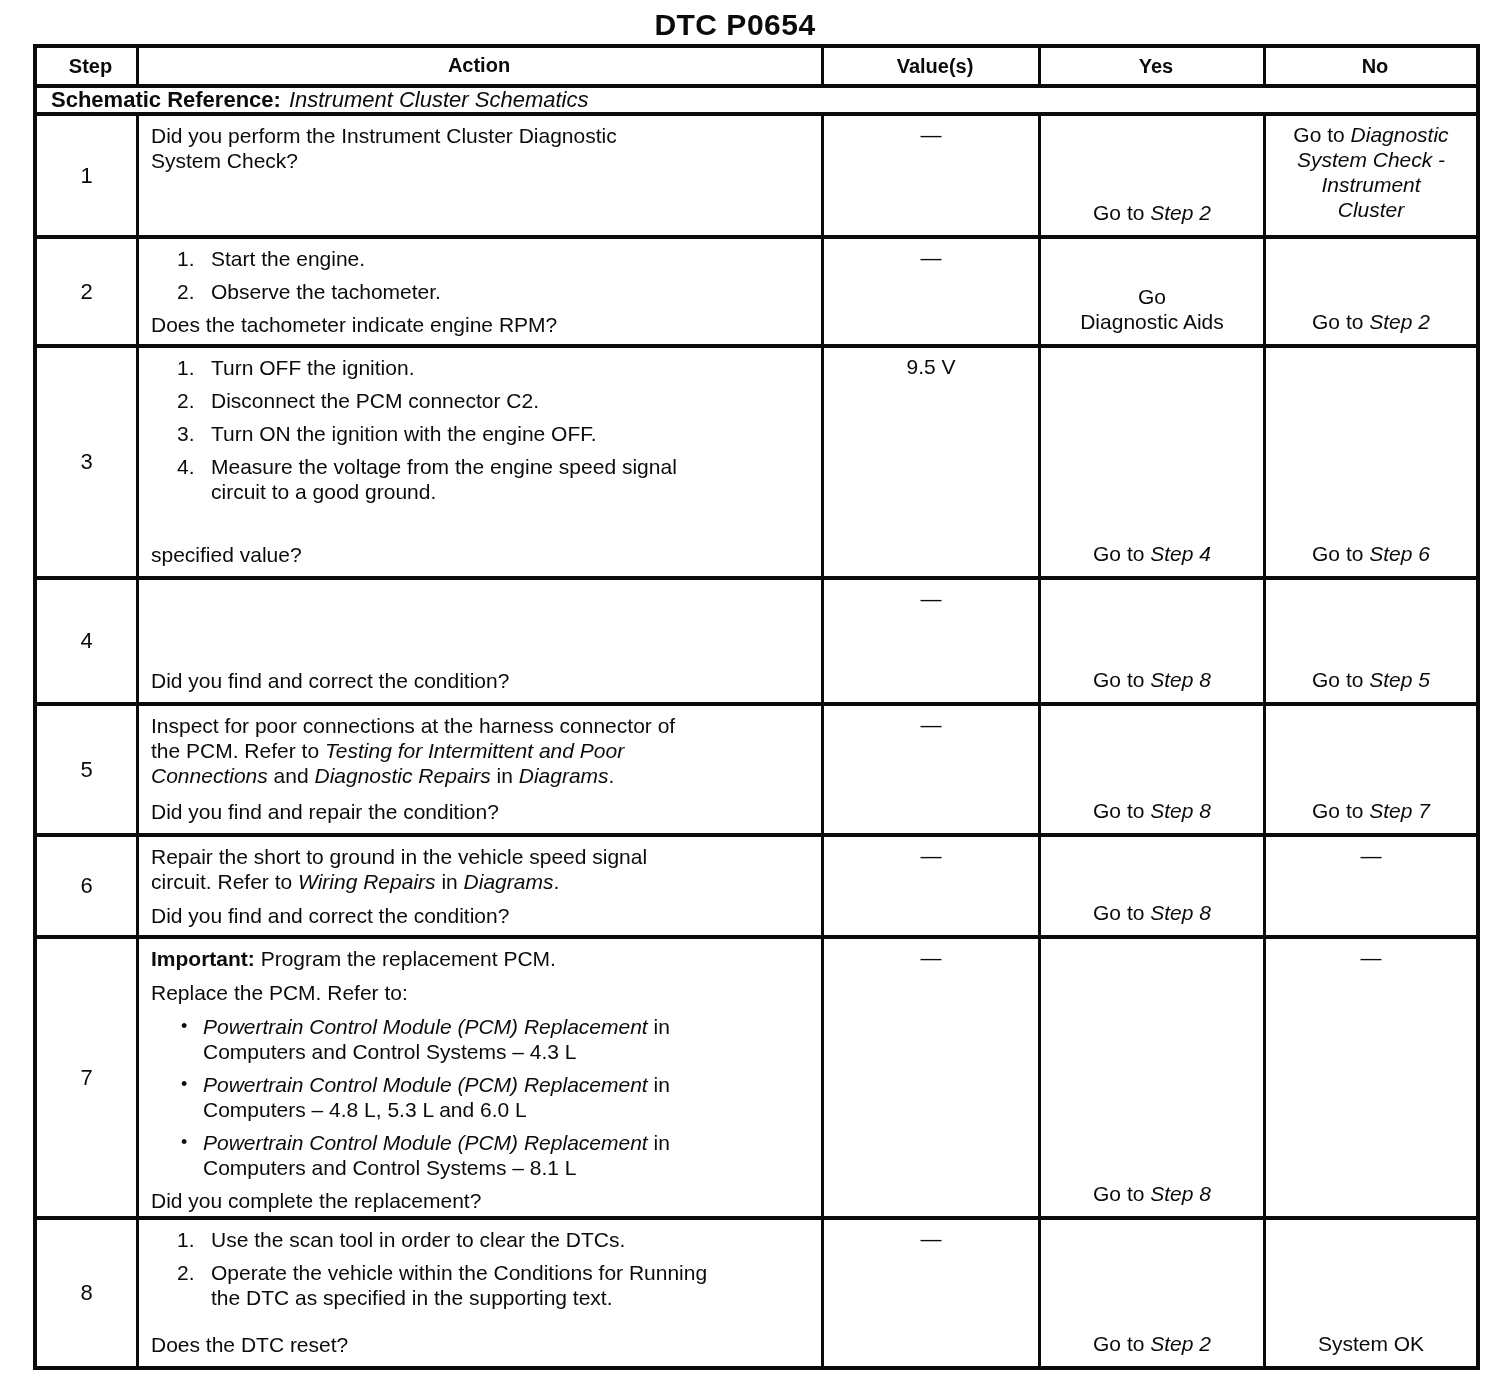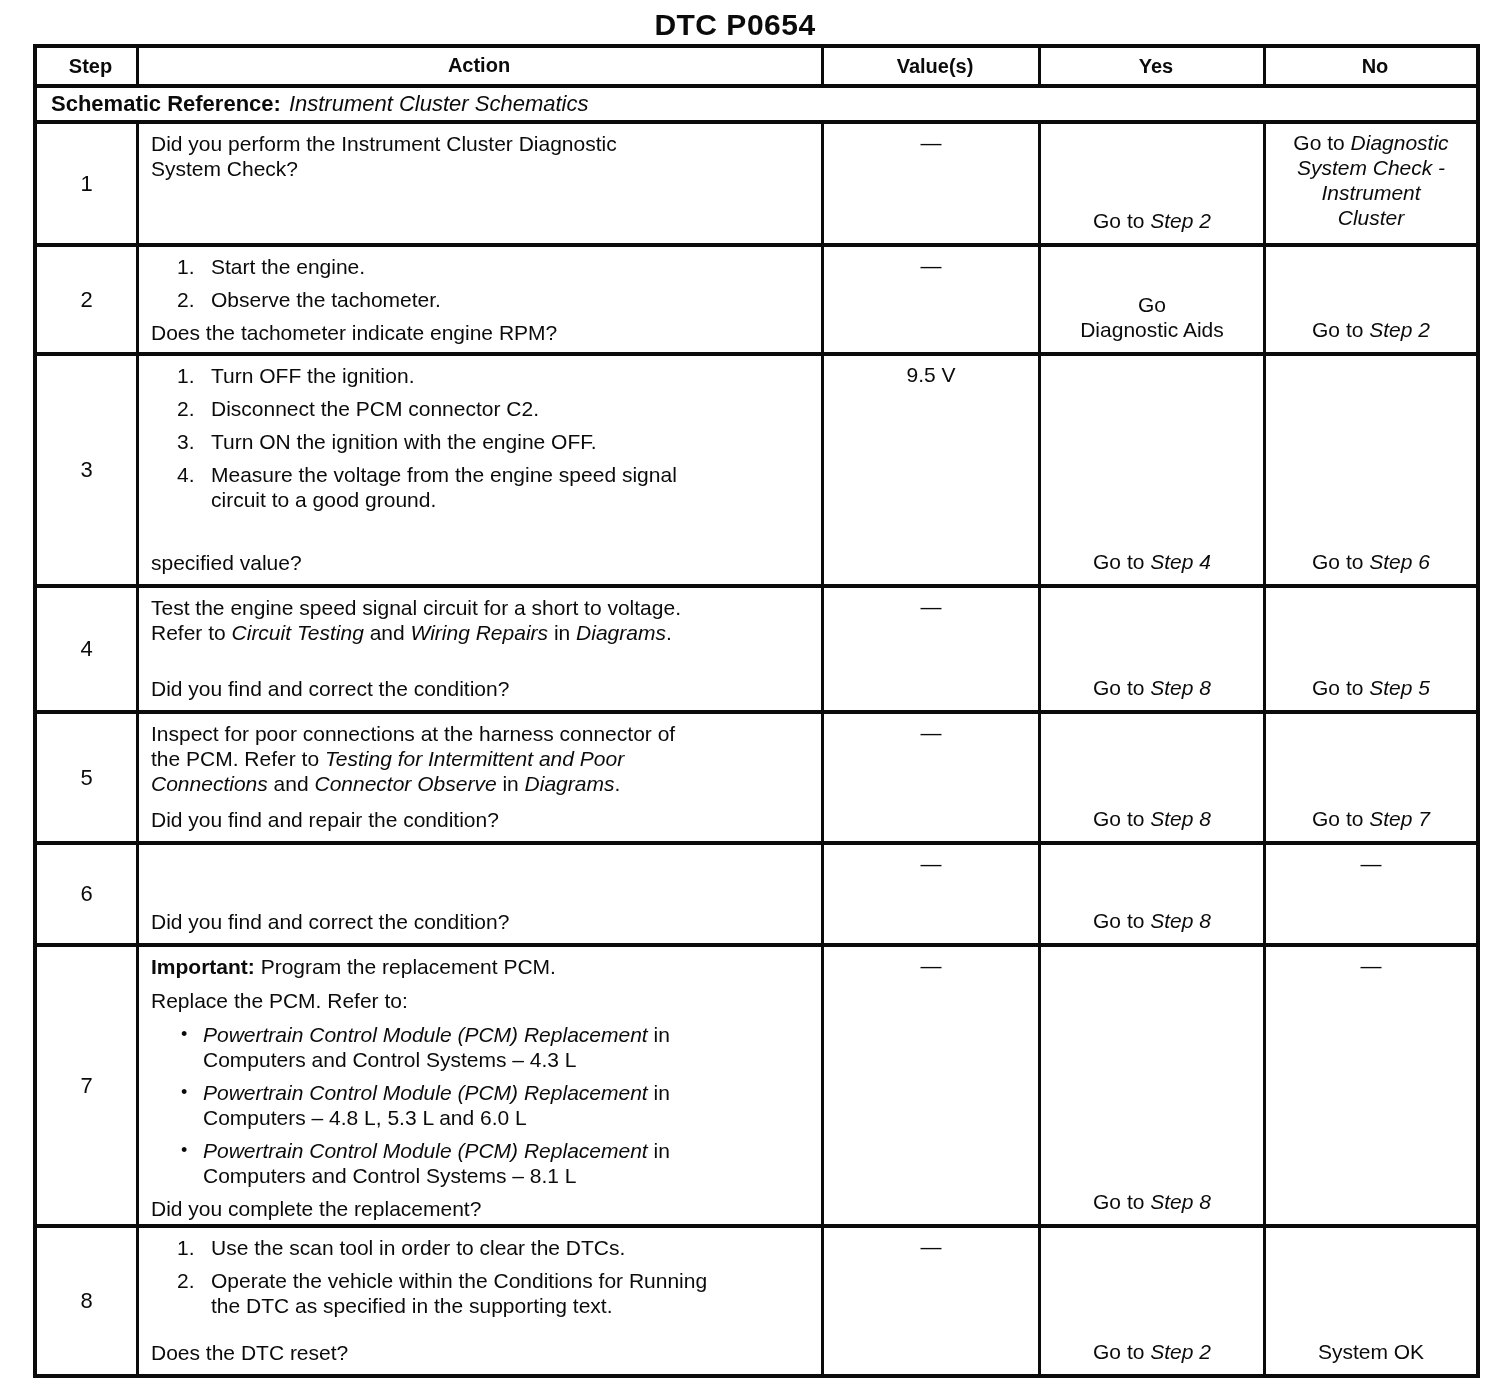--- a/index.html
+++ b/index.html
@@ -25,21 +25,21 @@
   .c-action{ width:685px; flex:0 0 auto; display:flex; flex-direction:column; padding:7px 10px 9px 12px; }
   .c-value { width:217px; flex:0 0 auto; }
   .c-yes   { width:225px; flex:0 0 auto; }
   .c-no    { flex:1 1 auto; }
   .vcell { display:flex; flex-direction:column; align-items:center; text-align:center; padding:6px 8px 10px 8px; }
   .vcell.center { }
   .vcell.bottom { justify-content:flex-end; }
 
   .hdr { height:40px; }
   .hdr .cell { display:flex; align-items:center; justify-content:center; font-weight:bold; font-size:20px;padding-left:8px; }
-  .schem { height:36px; }
+  .schem { height:28px; }
   .schem .cell { width:100%; display:flex; align-items:center; padding-left:14px; font-size:22px; }
   .schem .lbl { font-weight:bold; }
   .schem .val { font-style:italic; margin-left:8px; }
 
   
   .row-1 { height:123px; } .row-2 { height:109px; } .row-3 { height:232px; }
   .row-4 { height:126px; } .row-5 { height:131px; } .row-6 { height:102px; }
   .row-7 { height:281px; } .row-8 { height:146px; }
 
   .c-action, .vcell { font-size:21px; line-height:25px; }
@@ -173,24 +173,20 @@
       </div>
       <div class="cell vcell c-no bottom">
         <div class="line"><span>Go to </span><span style="font-style: italic;">Step 6</span></div>
       </div>
     </div>
     <div class="trow row-4">
       <div class="cell c-step">
         <span>4</span>
       </div>
       <div class="cell c-action">
-        <div class="para">
-          <div class="line"><span>Test the engine speed signal circuit for a short to voltage.</span></div>
-          <div class="line"><span>Refer to </span><span style="font-style: italic;">Circuit Testing</span><span> and </span><span style="font-style: italic;">Wiring Repairs</span><span> in </span><span style="font-style: italic;">Diagrams</span><span>.</span></div>
-        </div>
         <div class="question">
           <div class="line"><span>Did you find and correct the condition?</span></div>
         </div>
       </div>
       <div class="cell vcell c-value center">
         <div class="line"><span>—</span></div>
       </div>
       <div class="cell vcell c-yes bottom">
         <div class="line"><span>Go to </span><span style="font-style: italic;">Step 8</span></div>
       </div>
@@ -199,41 +195,45 @@
       </div>
     </div>
     <div class="trow row-5">
       <div class="cell c-step">
         <span>5</span>
       </div>
       <div class="cell c-action">
         <div class="para">
           <div class="line"><span>Inspect for poor connections at the harness connector of</span></div>
           <div class="line"><span>the PCM. Refer to </span><span style="font-style: italic;">Testing for Intermittent and Poor</span></div>
-          <div class="line"><span style="font-style: italic;">Connections</span><span> and </span><span style="font-style: italic;">Connector Observe</span><span> in </span><span style="font-style: italic;">Diagrams</span><span>.</span></div>
+          <div class="line"><span style="font-style: italic;">Connections</span><span> and </span><span style="font-style: italic;">Diagnostic Repairs</span><span> in </span><span style="font-style: italic;">Diagrams</span><span>.</span></div>
         </div>
         <div class="question">
           <div class="line"><span>Did you find and repair the condition?</span></div>
         </div>
       </div>
       <div class="cell vcell c-value center">
         <div class="line"><span>—</span></div>
       </div>
       <div class="cell vcell c-yes bottom">
         <div class="line"><span>Go to </span><span style="font-style: italic;">Step 8</span></div>
       </div>
       <div class="cell vcell c-no bottom">
         <div class="line"><span>Go to </span><span style="font-style: italic;">Step 7</span></div>
       </div>
     </div>
     <div class="trow row-6">
       <div class="cell c-step">
         <span>6</span>
       </div>
       <div class="cell c-action">
+        <div class="para">
+          <div class="line"><span>Repair the short to ground in the vehicle speed signal</span></div>
+          <div class="line"><span>circuit. Refer to </span><span style="font-style: italic;">Wiring Repairs</span><span> in </span><span style="font-style: italic;">Diagrams</span><span>.</span></div>
+        </div>
         <div class="question">
           <div class="line"><span>Did you find and correct the condition?</span></div>
         </div>
       </div>
       <div class="cell vcell c-value center">
         <div class="line"><span>—</span></div>
       </div>
       <div class="cell vcell c-yes bottom">
         <div class="line"><span>Go to </span><span style="font-style: italic;">Step 8</span></div>
       </div>

